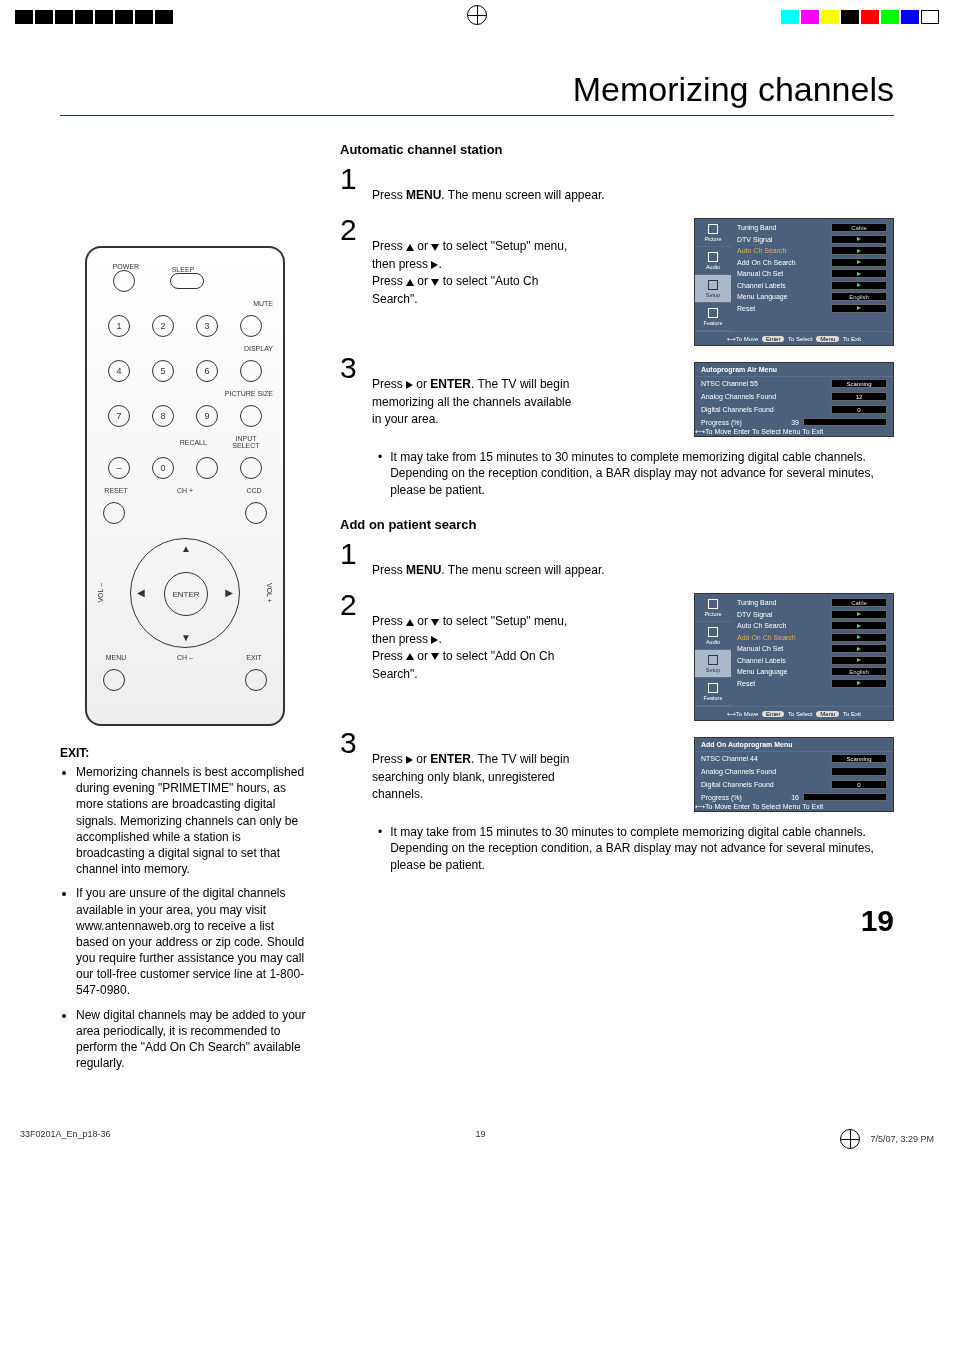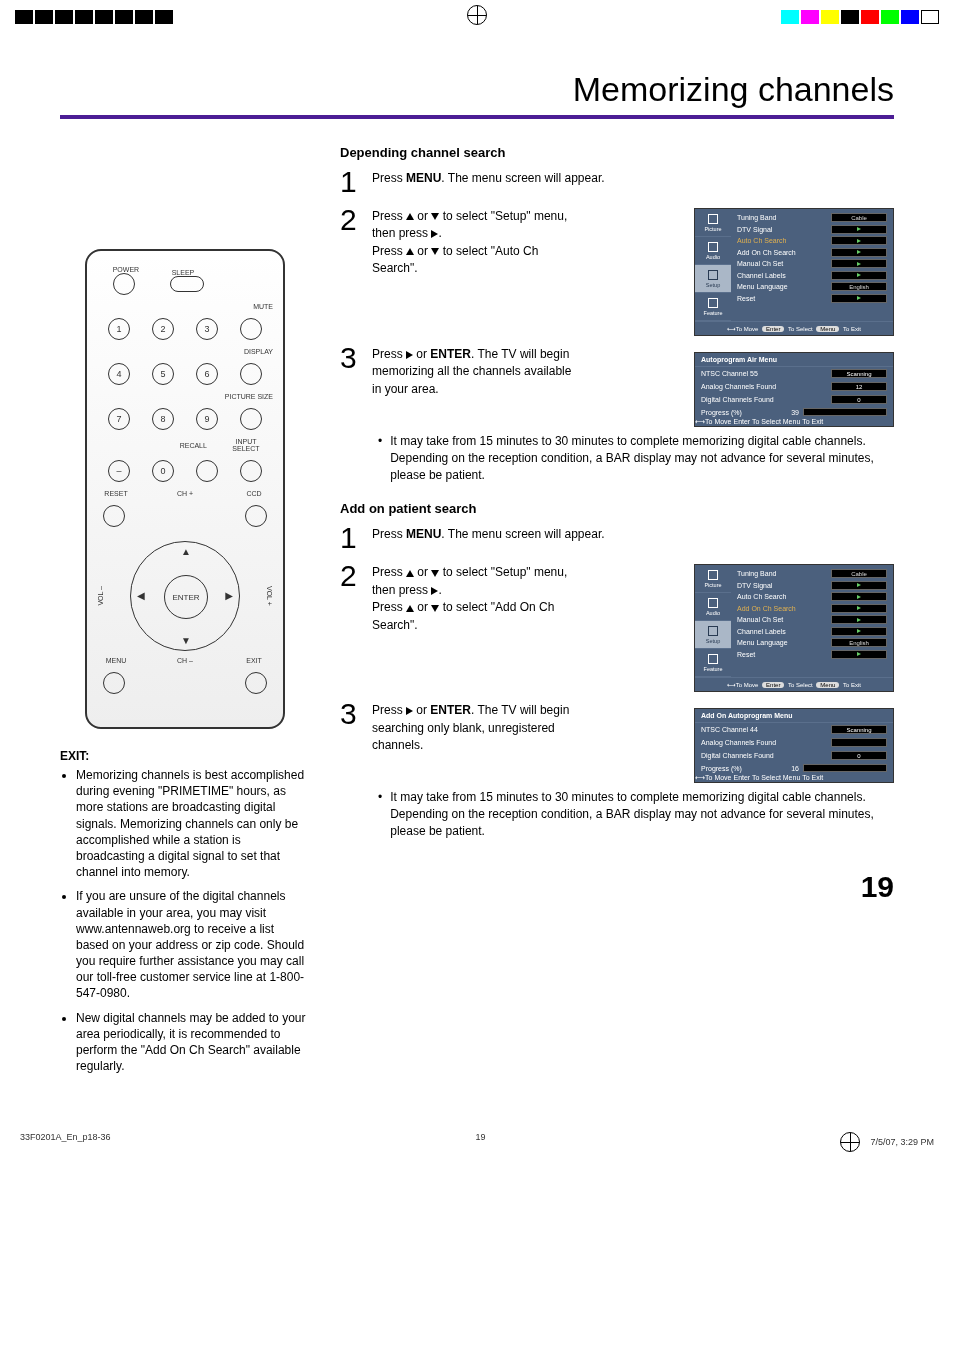--- a/index.html
+++ b/index.html
@@ -23,21 +23,21 @@
   .cross { width:20px; height:20px; border:1px solid #000; border-radius:50%; position:absolute; left:50%; top:5px; transform:translateX(-50%); }
   .cross::before, .cross::after { content:""; position:absolute; background:#000; }
   .cross::before { width:100%; height:1px; top:50%; left:0; }
   .cross::after { height:100%; width:1px; left:50%; top:0; }
 
   .title {
     text-align: right;
     font-size: 34px;
     font-weight: 300;
     padding-bottom: 6px;
-    border-bottom: 4px solid #4c1d95;
+    border-bottom: 1px solid #4c1d95;
     margin-bottom: 20px;
   }
 
   .content {
     display: grid;
     grid-template-columns: 250px 1fr;
     gap: 30px;
   }
 
   .left-col { padding-top: 110px; }
@@ -63,21 +63,21 @@
   .dpad .arm { position:absolute; font-size:10px; }
 
   .note-head { font-weight:bold; margin-top:10px; }
   .note-list { margin:4px 0 0 0; padding-left:16px; }
   .note-list li { margin-bottom:8px; line-height:1.35; }
 
   .section-head { font-weight:bold; font-size:13px; margin:6px 0 10px; }
   .subtext { font-size:12px; margin:-6px 0 10px; }
   .step { display:flex; gap:10px; margin-bottom:14px; align-items:flex-start; }
   .step-num { font-size:30px; font-weight:400; color:#000; line-height:0.8; width:22px; flex-shrink:0; }
-  .step-body { flex:1; line-height:1.45; }
+  .step-body { flex:1; line-height:1.45;margin-top:20px; }
   .step-wrap { display:flex; gap:12px; align-items:flex-start; }
   .step-wrap .step-body { max-width:210px; }
   .bullet { display:flex; gap:8px; margin:6px 0 18px 38px; line-height:1.4; }
 
   
   .osd { background:#4b607d; color:#fff; font-size:7px; width:200px; border:1px solid #333; flex-shrink:0; }
   .osd .osd-body { display:flex; }
   .osd .tabs { width:36px; display:flex; flex-direction:column; }
   .osd .tab { height:28px; border-bottom:1px solid #5a6f8c; display:flex; flex-direction:column; align-items:center; justify-content:center; gap:2px; font-size:5.5px; }
   .osd .tab.sel { background:#aab7c7; color:#283a52; }
@@ -226,21 +226,21 @@
       <div class="note-head">EXIT:</div>
       <ul class="note-list">
         <li>Memorizing channels is best accomplished during evening "PRIMETIME" hours, as more stations are broadcasting digital signals. Memorizing channels can only be accomplished while a station is broadcasting a digital signal to set that channel into memory.</li>
         <li>If you are unsure of the digital channels available in your area, you may visit www.antennaweb.org to receive a list based on your address or zip code. Should you require further assistance you may call our toll-free customer service line at 1-800-547-0980.</li>
         <li>New digital channels may be added to your area periodically, it is recommended to perform the "Add On Ch Search" available regularly.</li>
       </ul>
     </div>
 
     <div class="right-col">
 
-      <div class="section-head">Depending channel search</div>
+      <div class="section-head">Automatic channel station</div>
 
       <div class="step">
         <div class="step-num">1</div>
         <div class="step-body"><span>Press </span><b>MENU</b><span>.  The menu screen will appear.</span></div>
       </div>
 
       <div class="step-wrap">
         <div style="flex:1">
           <div class="step">
             <div class="step-num">2</div>

